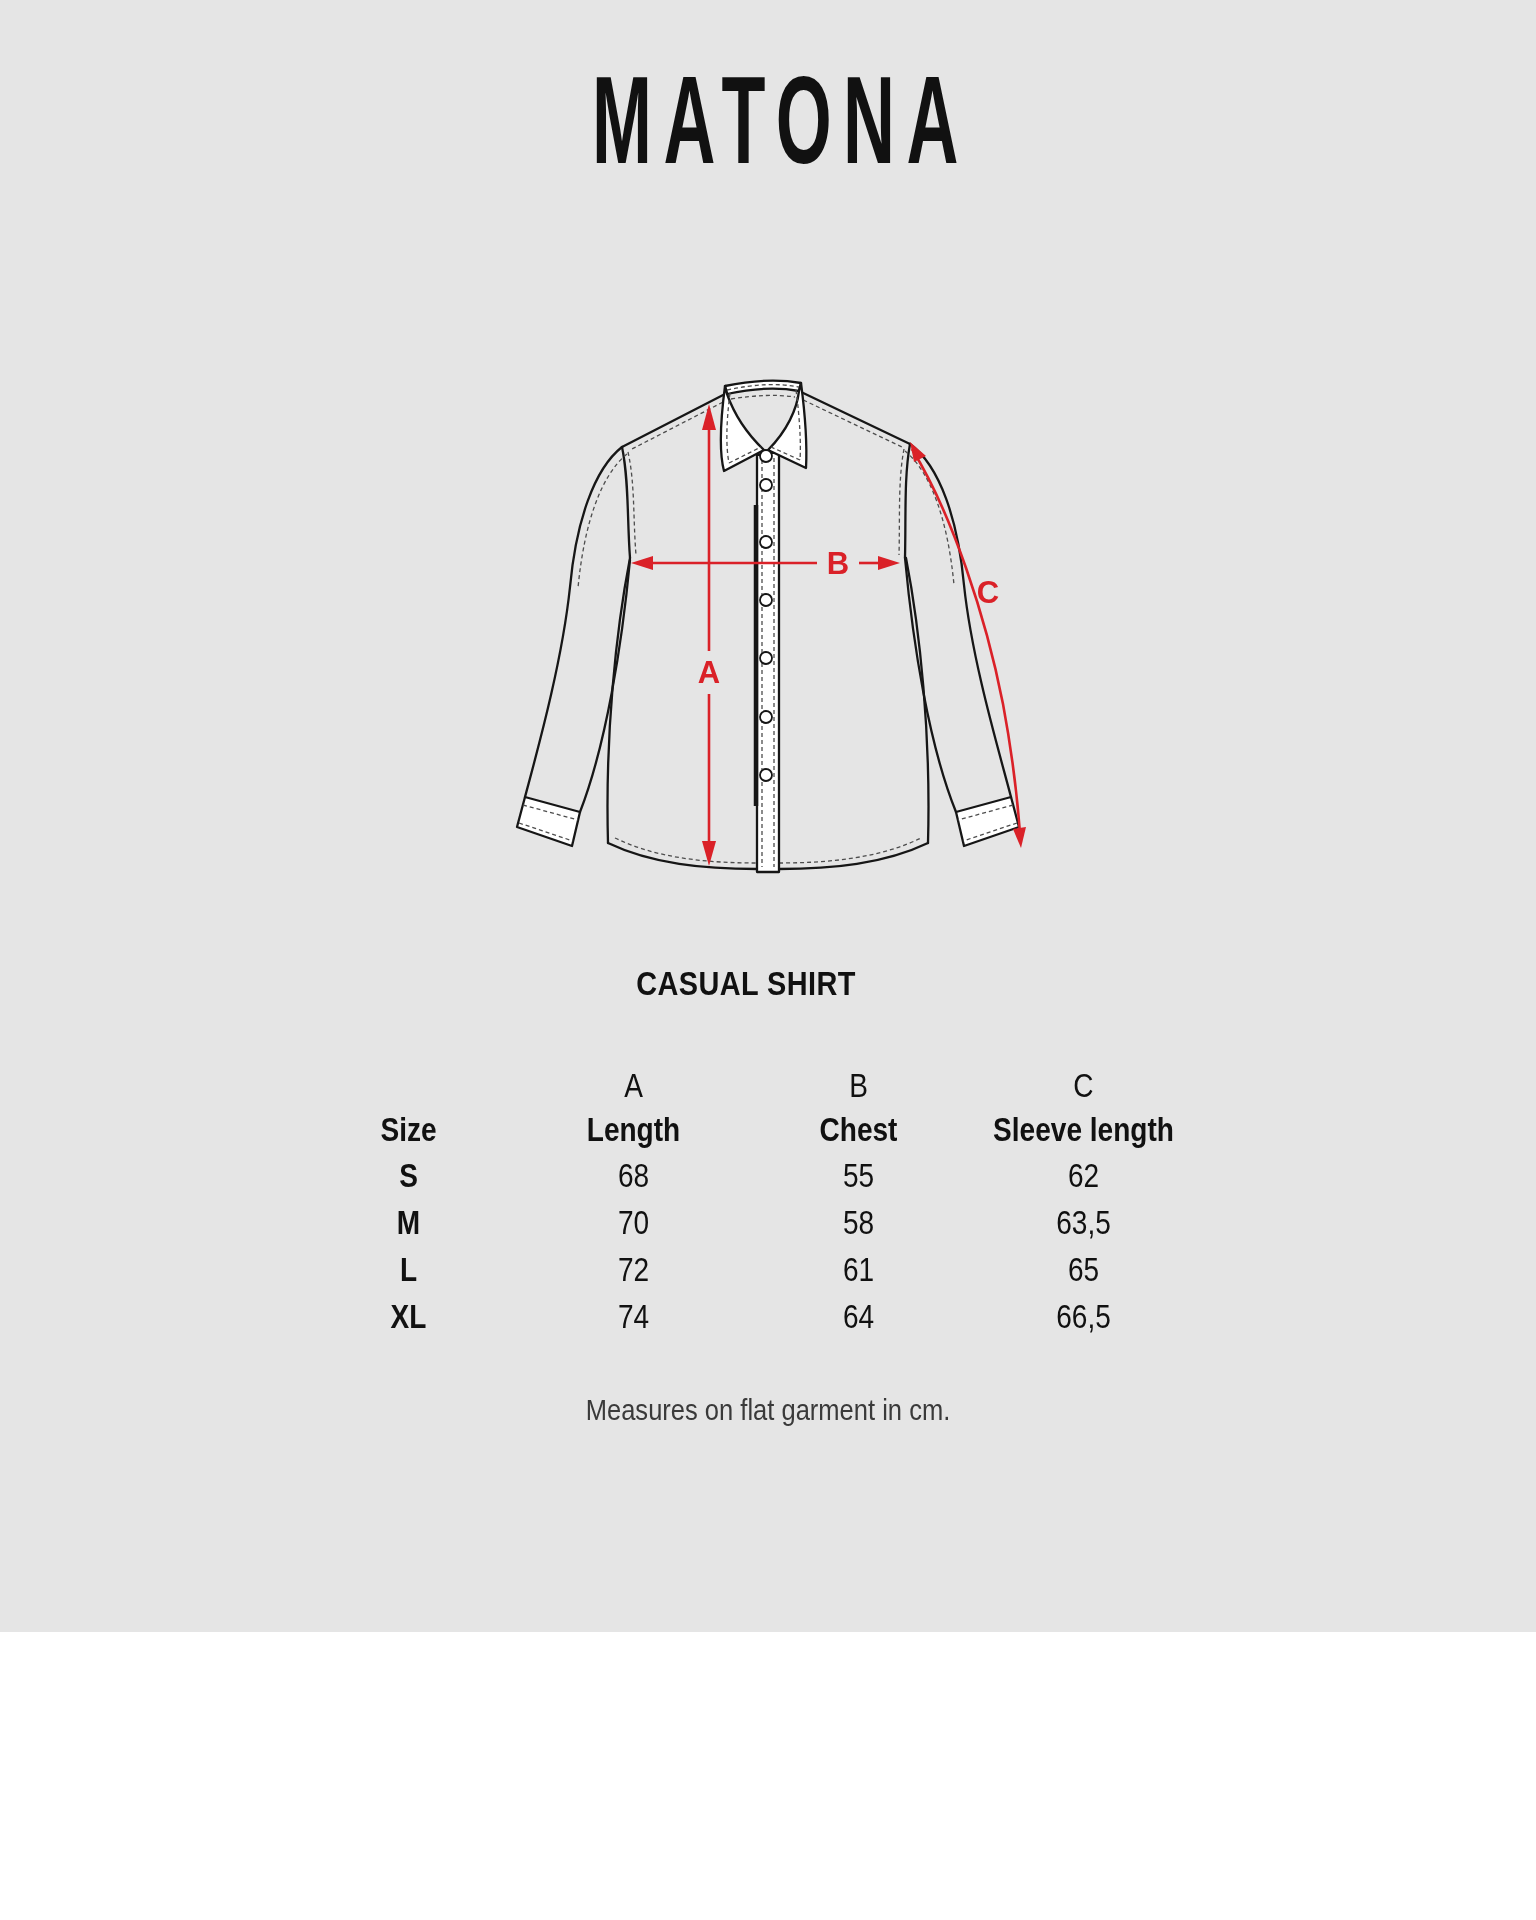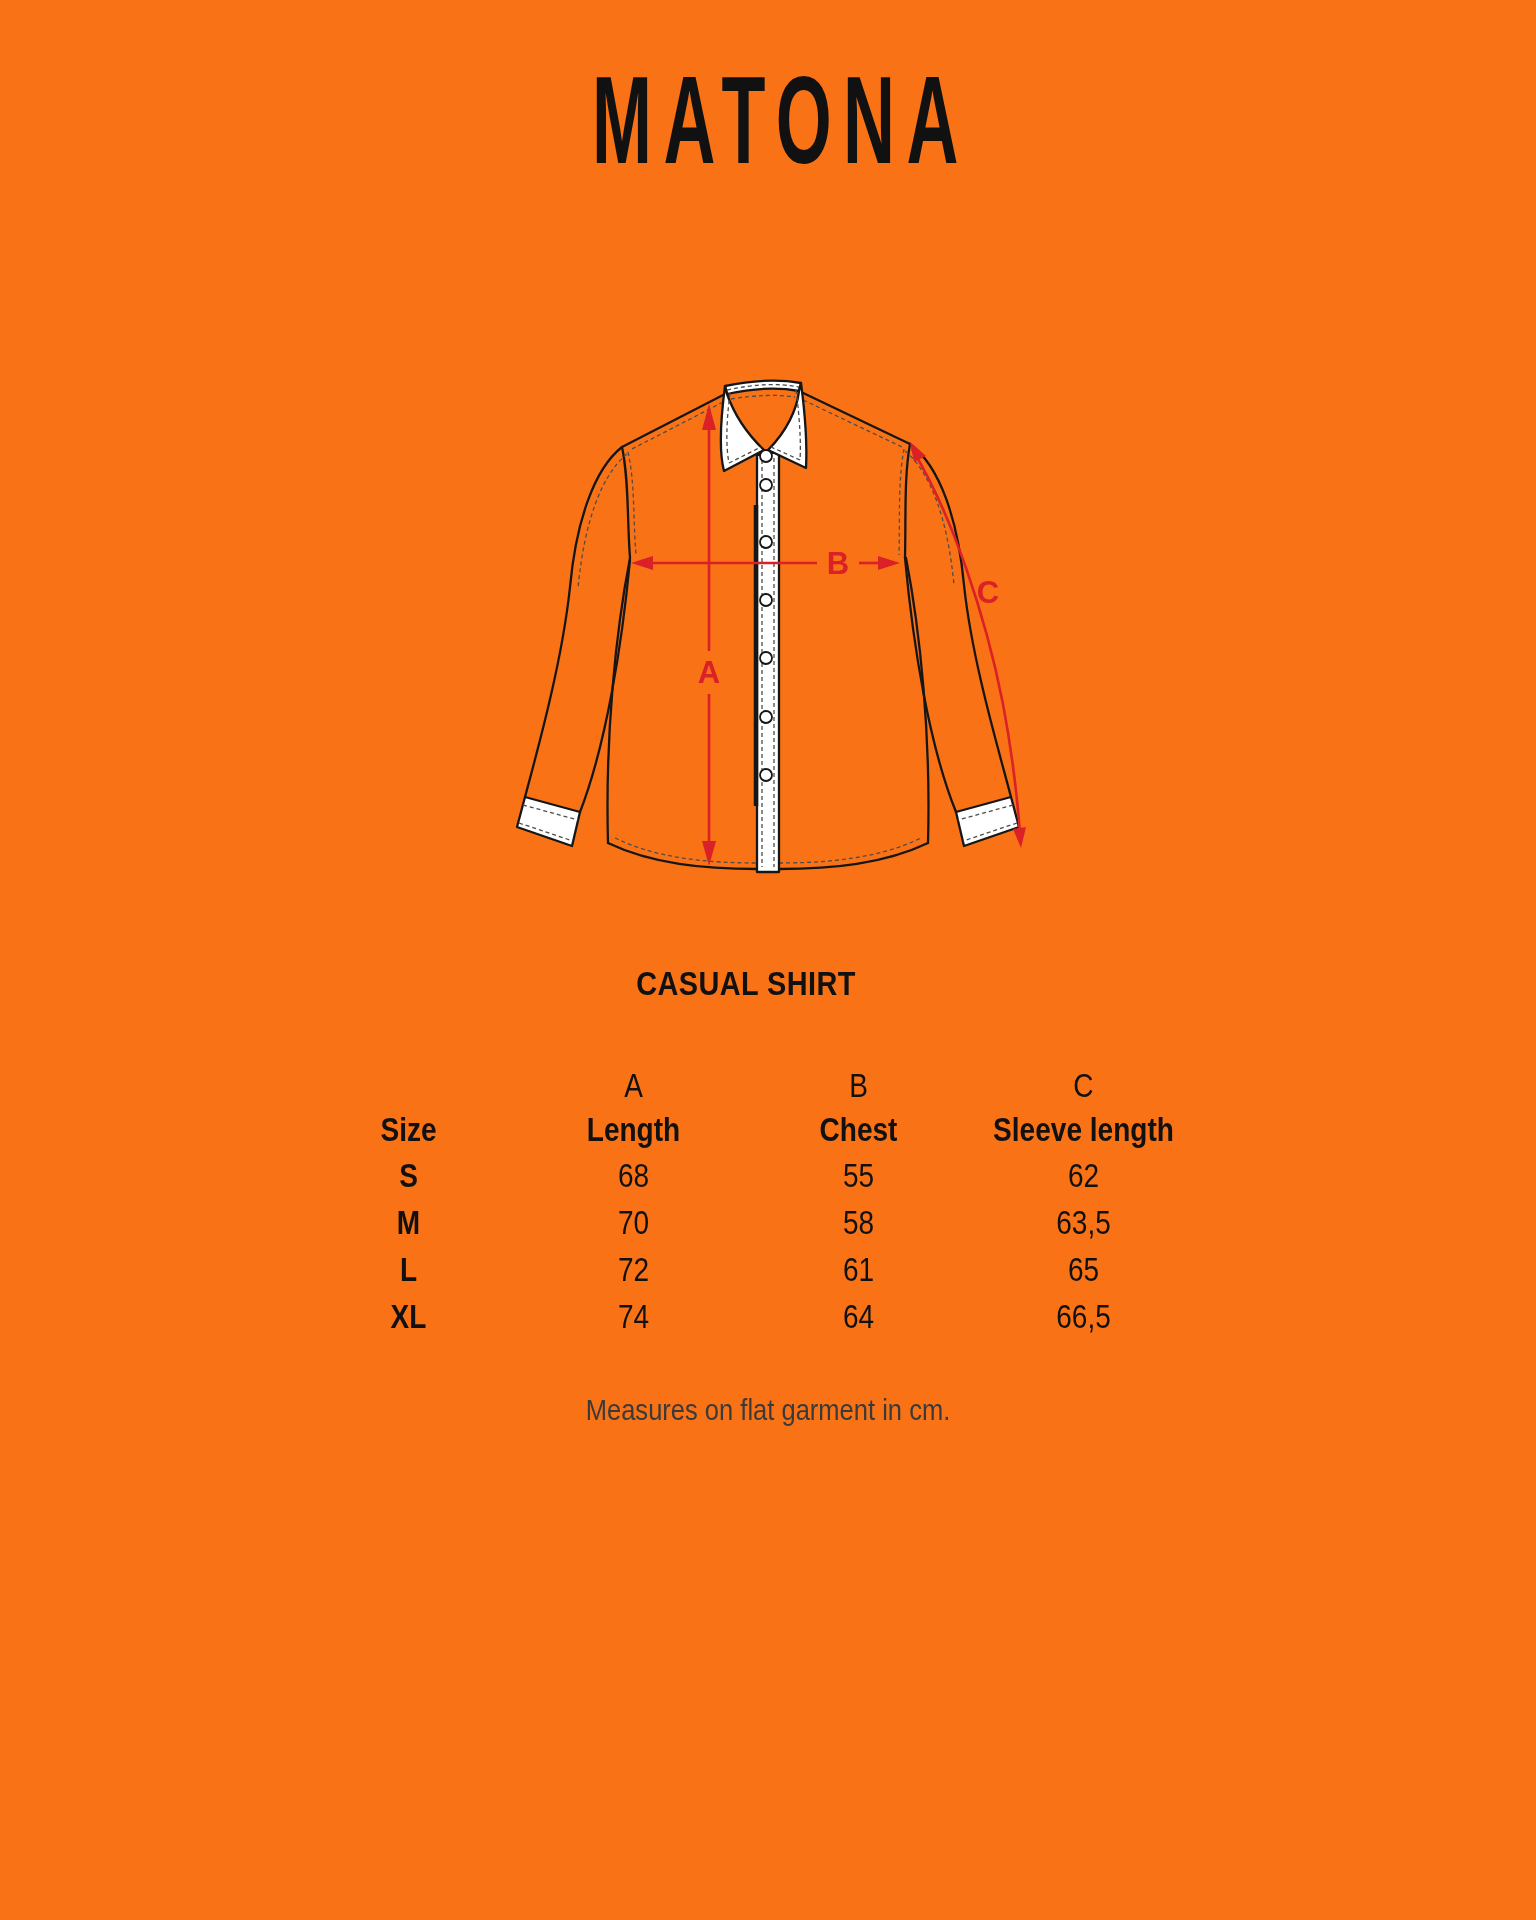--- a/index.html
+++ b/index.html
@@ -1,17 +1,17 @@
 <!DOCTYPE html>
 <html><head>
 <meta charset="utf-8">
 <style>
   html,body{margin:0;padding:0;background:#ffffff;}
   .page{
-    position:relative;width:1536px;height:1920px;background:#f97316;overflow:hidden;
+    position:relative;width:1536px;height:1632px;background:#e5e5e5;overflow:hidden;
     font-family:"Liberation Sans",sans-serif;color:#111;
   }
   .logo{
     position:absolute;top:58px;left:13px;width:1536px;text-align:center;
     font-size:124px;font-weight:700;line-height:1;letter-spacing:0.16em;
     transform:scaleX(0.58);transform-origin:center;white-space:nowrap;
   }
   .shirt-wrap{position:absolute;left:430px;top:370px;width:680px;height:545px;}
   .ln{fill:none;stroke:#161616;stroke-width:2.3;stroke-linecap:round;stroke-linejoin:round;}
   .fw{fill:#ffffff;stroke:#161616;stroke-width:2.3;stroke-linejoin:round;}

